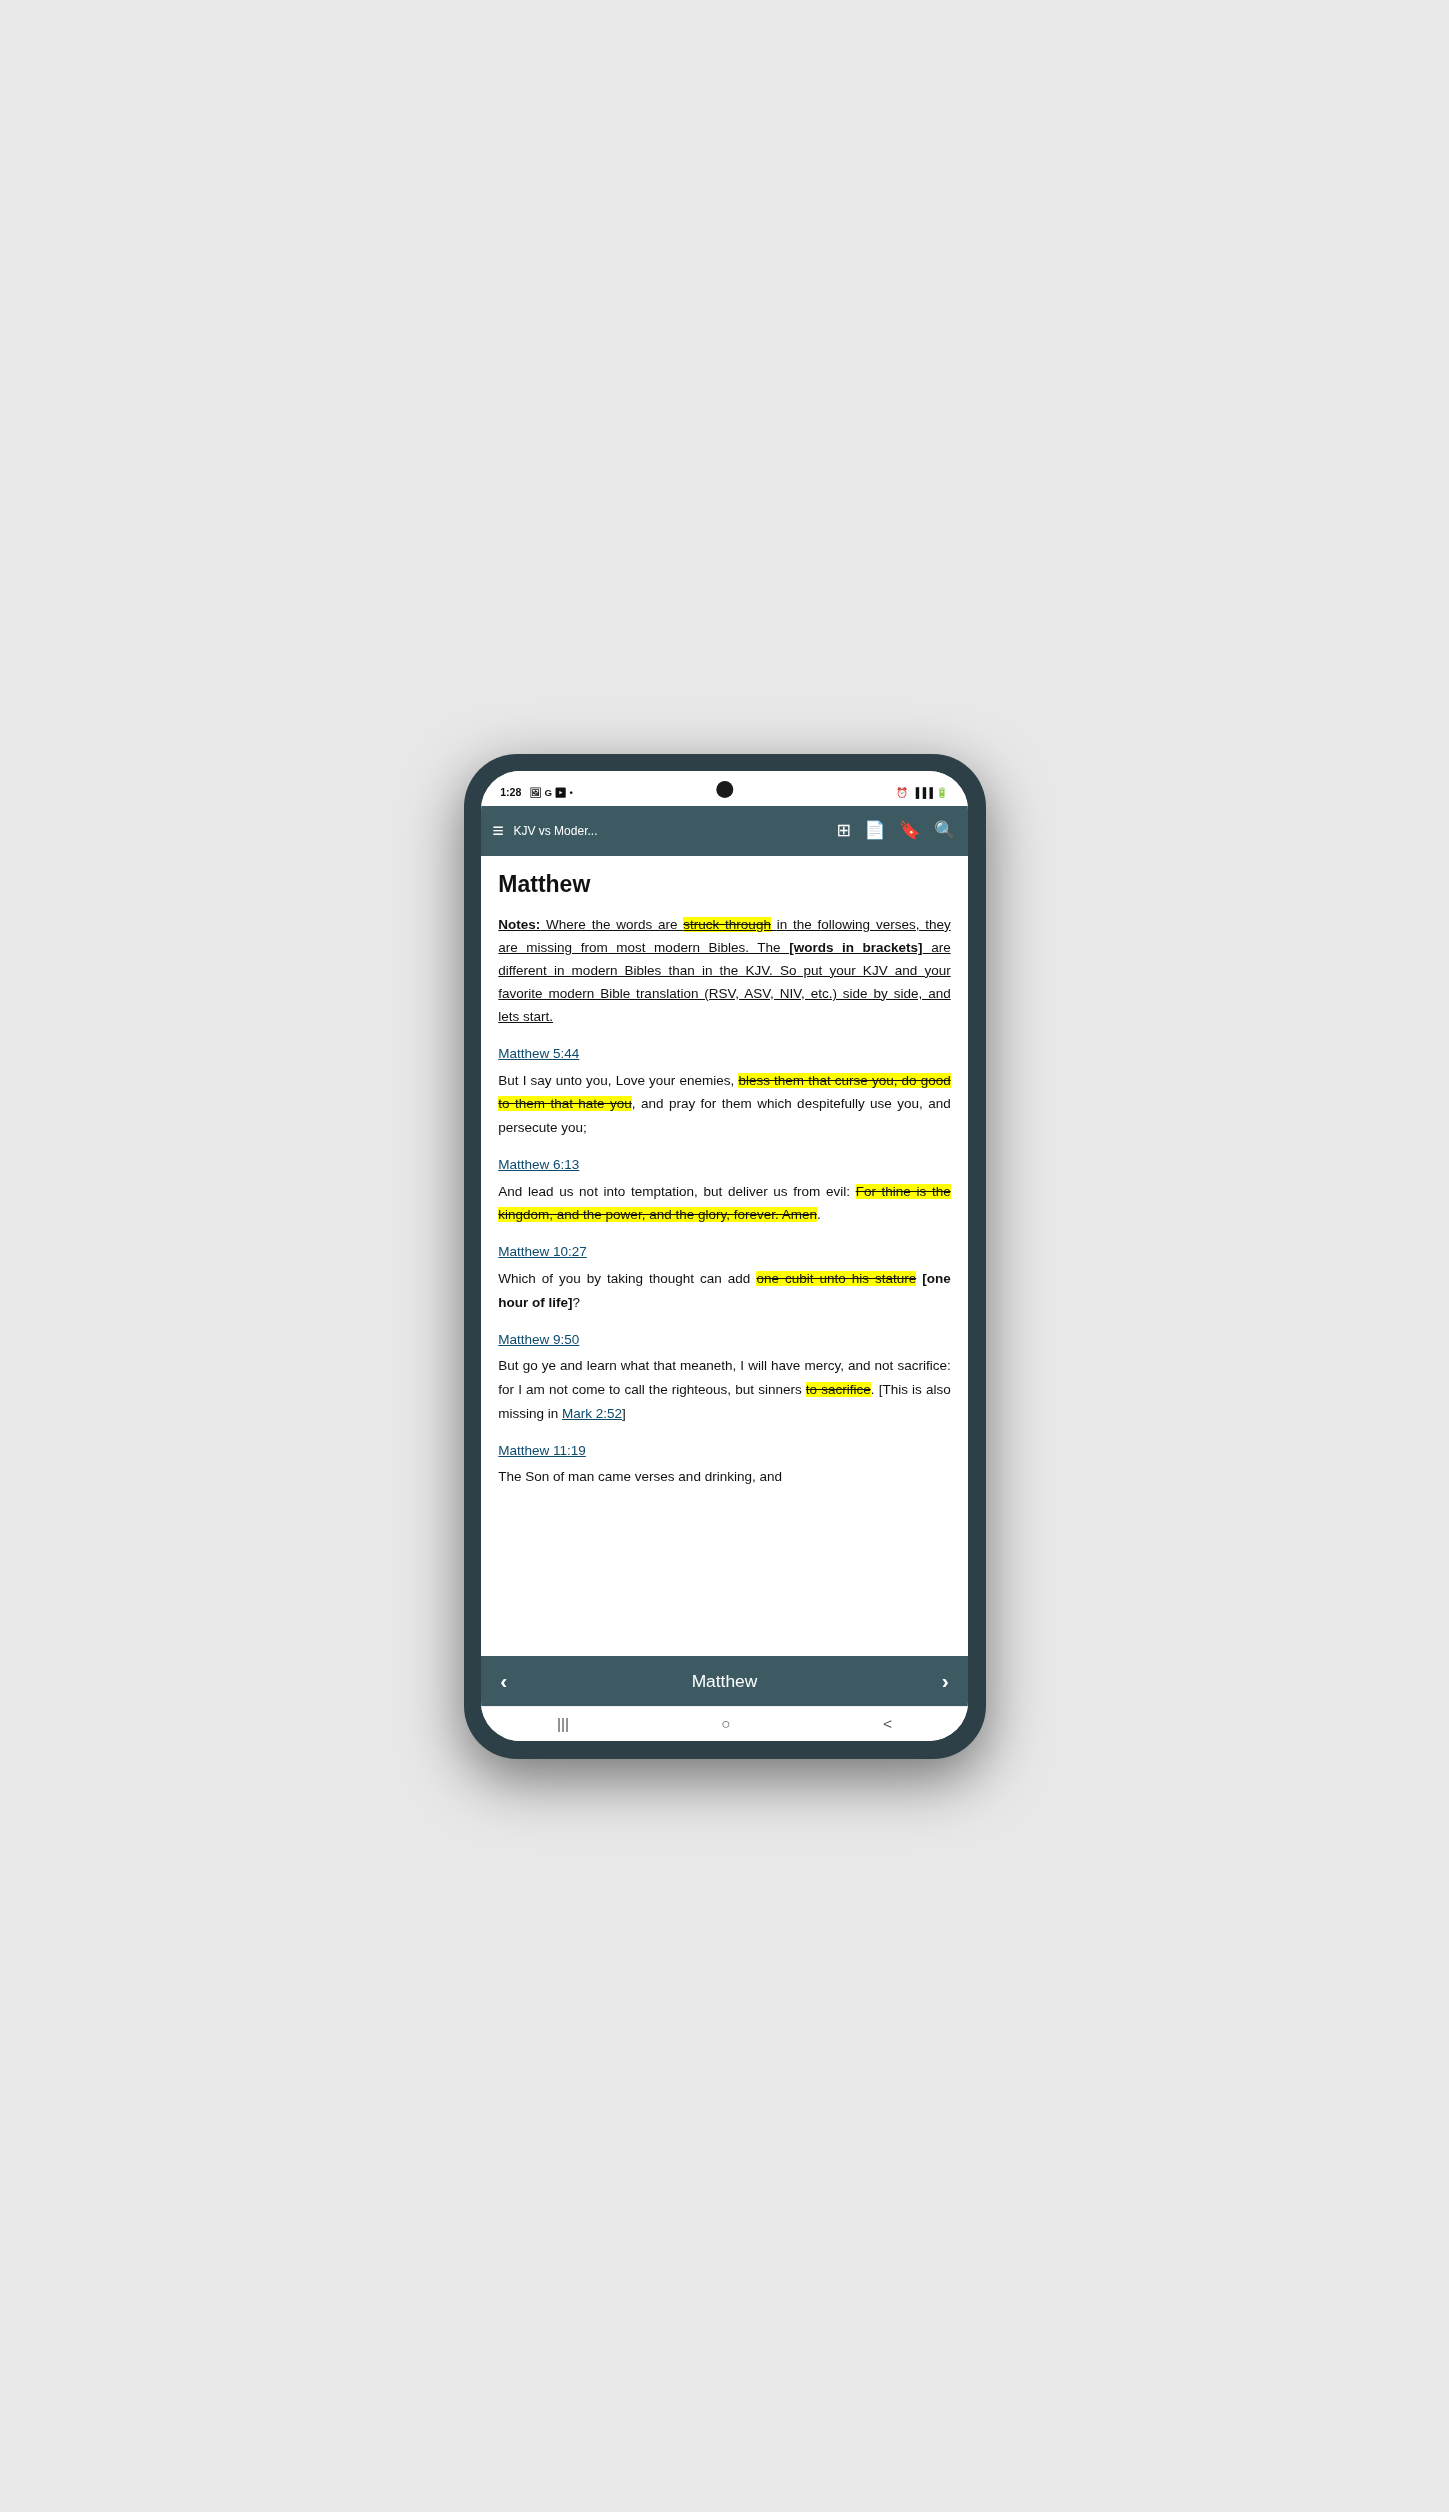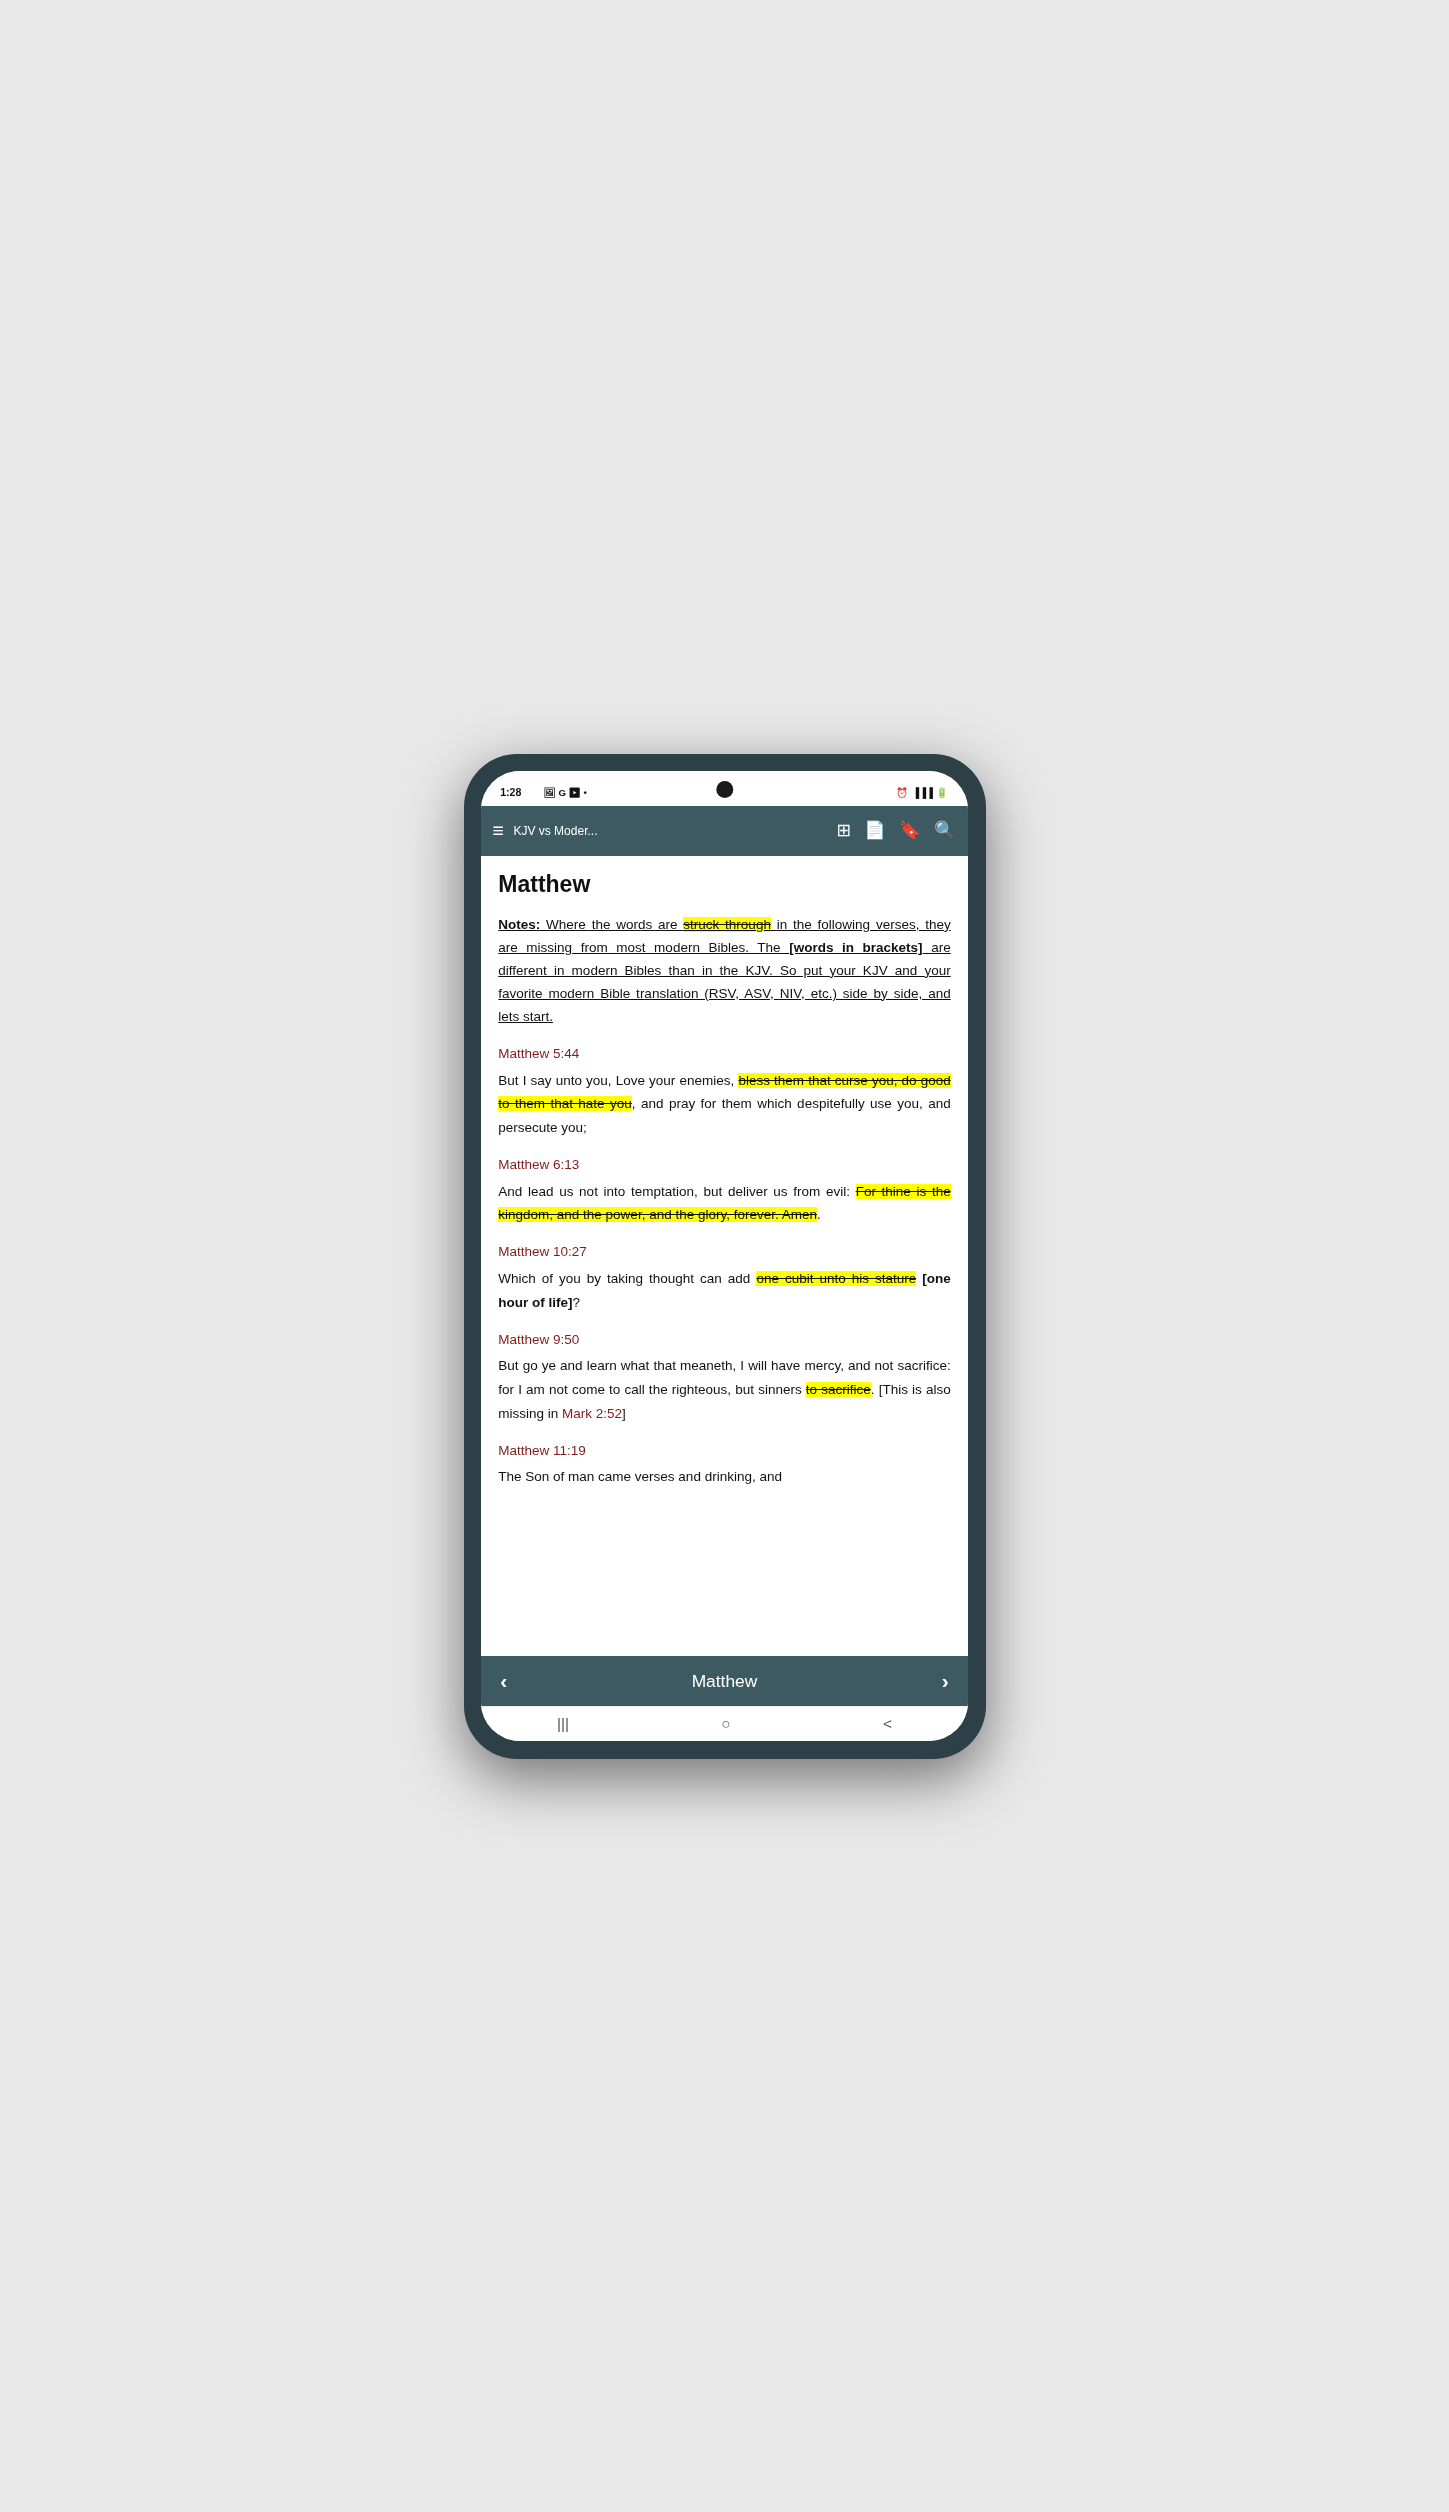--- a/index.html
+++ b/index.html
@@ -57,21 +57,21 @@
       font-size: 10.6px;
       font-weight: 600;
       color: #111;
       flex-shrink: 0;
       padding-top: 7.7px;
     }
 
     .status-left {
       display: flex;
       align-items: center;
-      gap: 22px;
+      gap: 8px;
     }
 
     .status-right {
       display: flex;
       align-items: center;
       gap: 3.9px;
     }
 
     
     .app-bar {
@@ -135,21 +135,22 @@
     .struck {
       text-decoration: line-through;
       background: yellow;
     }
 
     .bold-bracket {
       font-weight: bold;
     }
 
     .verse-ref {
-      color: #7f1d1d;
+      color: #0c4a6e;
+      text-decoration: underline;
       font-size: 13.5px;
       display: block;
       margin-bottom: 7.7px;
       cursor: pointer;
     }
 
     .verse-text {
       font-size: 13.5px;
       line-height: 1.75;
       color: #111;

